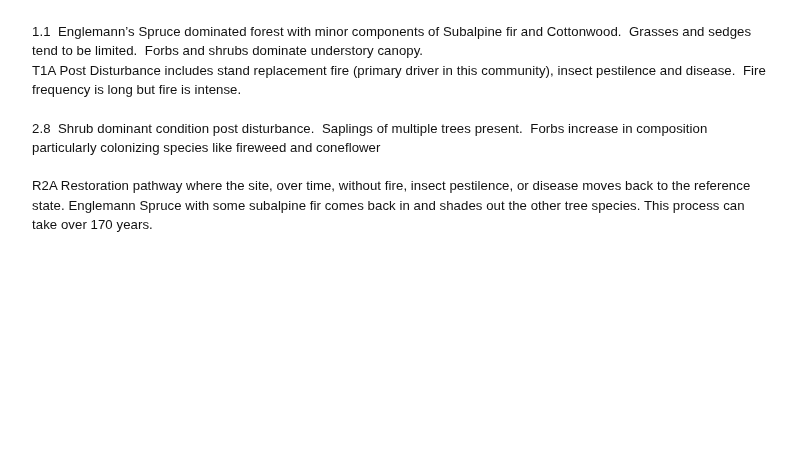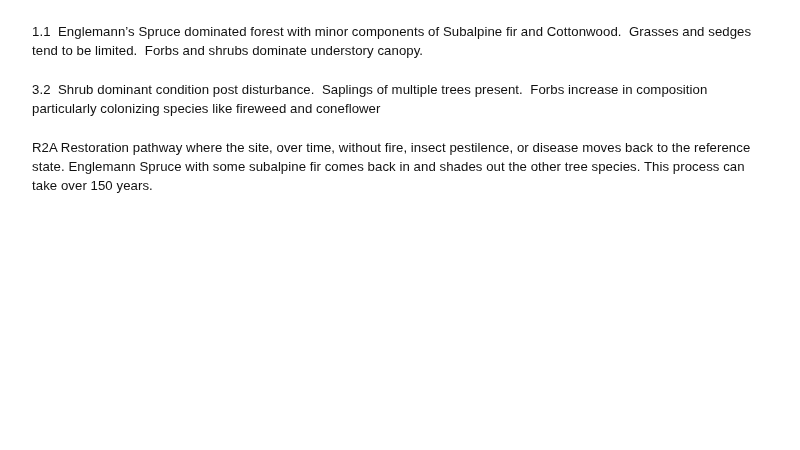--- a/index.html
+++ b/index.html
@@ -42,29 +42,32 @@
 <body>
 
 <div class="page">
 
   <div class="block">
     <p class="para">1.1  Englemann’s Spruce dominated forest with minor components of Subalpine fir and Cottonwood.  Grasses and sedges tend to be limited.  Forbs and shrubs dominate understory canopy.</p>
   </div>
 
   <div class="gap-small"></div>
 
+  <div class="block">
+    <p class="para">T1A Post Disturbance includes stand replacement fire (primary driver in this community), insect pestilence and disease.  Fire frequency is long but fire is intense.</p>
+  </div>
 
   <div class="gap-large"></div>
 
   <div class="block">
-    <p class="para">3.2  Shrub dominant condition post disturbance.  Saplings of multiple trees present.  Forbs increase in composition particularly colonizing species like fireweed and coneflower</p>
+    <p class="para">2.8  Shrub dominant condition post disturbance.  Saplings of multiple trees present.  Forbs increase in composition particularly colonizing species like fireweed and coneflower</p>
   </div>
 
   <div class="gap-small"></div>
 
 
   <div class="gap-large"></div>
 
   <div class="block">
-    <p class="para">R2A Restoration pathway where the site, over time, without fire, insect pestilence, or disease moves back to the reference state. Englemann Spruce with some subalpine fir comes back in and shades out the other tree species. This process can take over 150 years.</p>
+    <p class="para">R2A Restoration pathway where the site, over time, without fire, insect pestilence, or disease moves back to the reference state. Englemann Spruce with some subalpine fir comes back in and shades out the other tree species. This process can take over 170 years.</p>
   </div>
 
 </div>
 
 </body></html>

